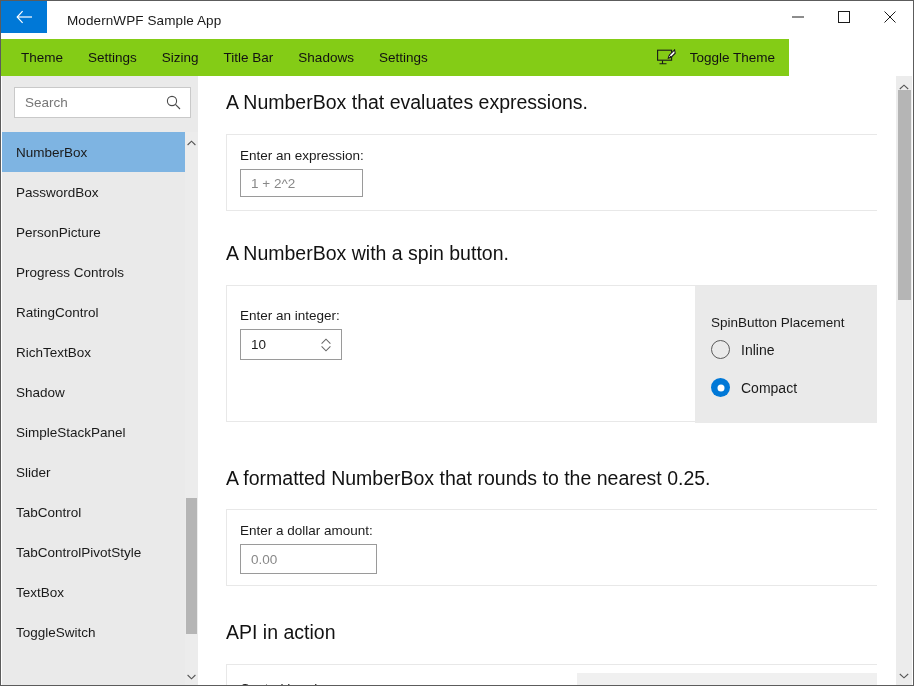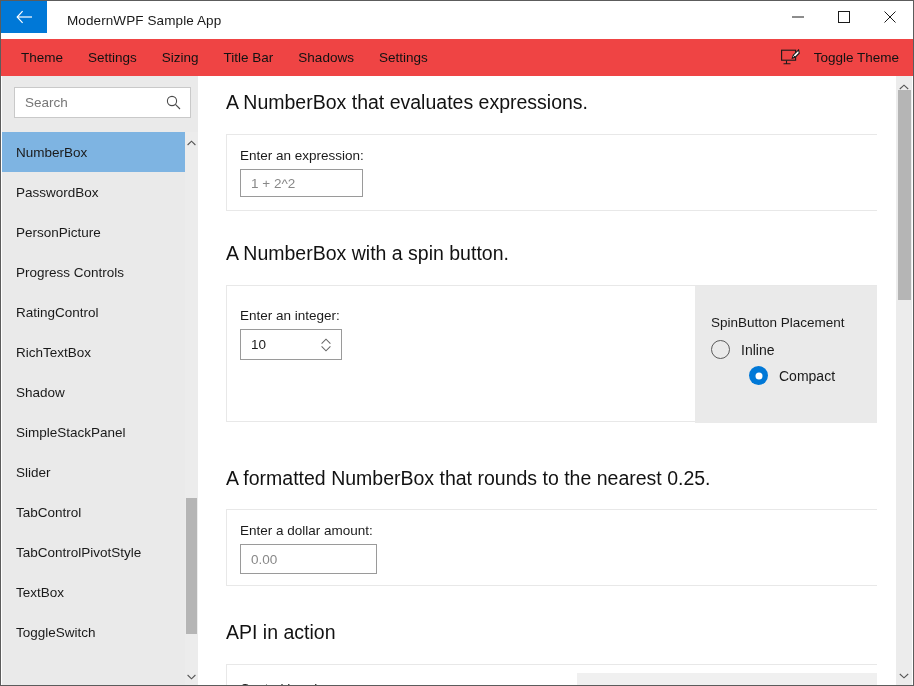--- a/index.html
+++ b/index.html
@@ -48,22 +48,22 @@
     width: 46px; height: 31px;
     display: flex; align-items: center; justify-content: center;
     cursor: default;
     background: transparent;
   }
   .caption-btn svg { display: block; }
 
   
   #menubar {
     position: absolute; top: 38px; left: 0;
-    width: 912px; height: 37px;
-    background: #ef4444;
+    width: 788px; height: 37px;
+    background: #84cc16;
     display: flex; align-items: center;
   }
   .menu-item {
     font-size: 13.5px;
     color: #121212;
     padding: 5px 11px;
     margin-left: 3px;
     cursor: default;
     white-space: nowrap;
   }
@@ -404,21 +404,21 @@
           </svg>
         </span>
       </div>
 
       <div class="placement-panel" style="top:0px;right:0px;width:195px;height:137px;position:absolute;">
         <div class="panel-title" style="position:absolute;top:29px;left:16px;">SpinButton Placement</div>
         <div class="radio-row" style="position:absolute;top:54px;left:16px;">
           <span class="radio-circle"></span>
           <span class="radio-label">Inline</span>
         </div>
-        <div class="radio-row" style="position:absolute;top:80px;left:16px;margin-left:38px;">
+        <div class="radio-row" style="position:absolute;top:92px;left:16px;">
           <span class="radio-circle checked"></span>
           <span class="radio-label">Compact</span>
         </div>
       </div>
     </div>
 
     <div style="position:absolute;top:391px;left:28px;">
       <div class="section-title">A formatted NumberBox that rounds to the nearest 0.25.</div>
     </div>
     <div class="card" style="position:absolute;top:433px;left:28px;width:665px;height:77px;">

